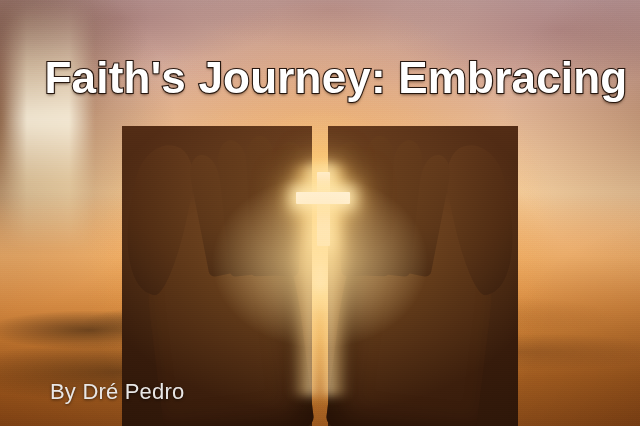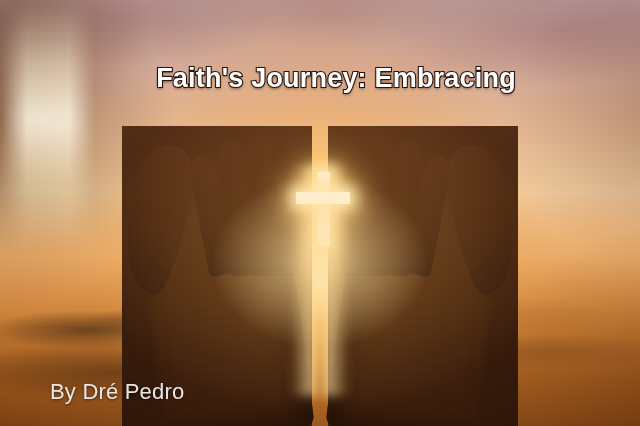--- a/index.html
+++ b/index.html
@@ -188,21 +188,21 @@
   
   .title-block {
     position: absolute;
     left: 0; right: 0; top: 56px;
     text-align: center;
     pointer-events: none;
   }
   .title-line {
     display: block;
     color: #ffffff;
-    font-size: 27px;
+    font-size: 44px;
     line-height: 44px;
     font-weight: 700;
     letter-spacing: .2px;
     white-space: nowrap;
     -webkit-text-stroke: 2.2px #241712;
     paint-order: stroke fill;
     text-shadow:
        0 2px 3px rgba(40,22,10,.55),
        0 0 2px rgba(60,34,16,.65);
     padding-left: 32px;

